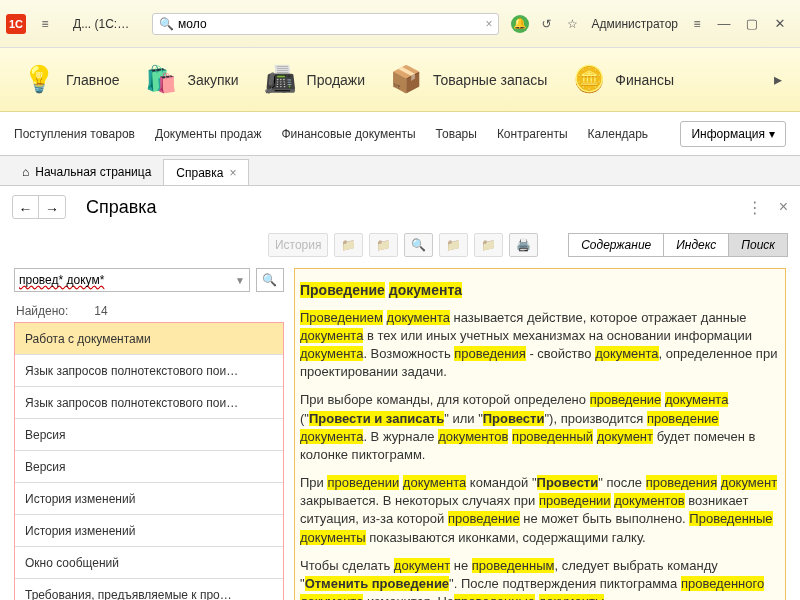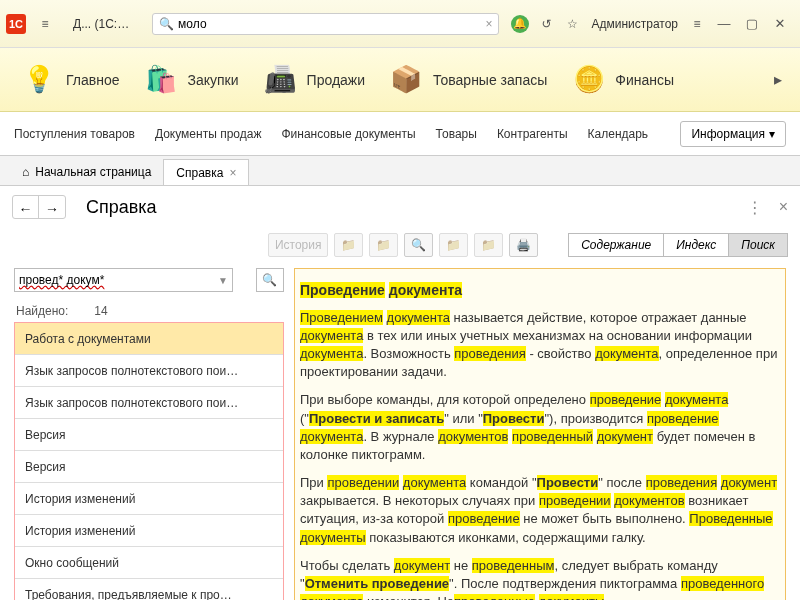--- a/index.html
+++ b/index.html
@@ -43,21 +43,21 @@
 
 .toolbar2 { height: 34px; display: flex; align-items: center; padding: 0 12px; gap: 6px; justify-content: flex-end; }
 .tbtn { height: 24px; min-width: 26px; border: 1px solid #ccc; background: #f7f7f7; display: flex; align-items: center; justify-content: center; padding: 0 6px; font-size: 12px; color: #555; border-radius: 2px; }
 .tbtn.disabled { color: #bbb; border-color: #ddd; }
 .seg { display: flex; border: 1px solid #bbb; border-radius: 0; overflow: hidden; margin-left: 24px; font-style: italic; }
 .seg div { padding: 4px 12px; font-size: 12px; border-right: 1px solid #bbb; }
 .seg div:last-child { border-right: none; background: #ddd; }
 
 .content { display: flex; height: calc(600px - 32px - 64px - 44px - 30px - 42px - 34px); }
 .left { width: 294px; padding: 0 10px 10px 14px; display: flex; flex-direction: column; }
-.search-row { display: flex; gap: 23px; margin: 6px 0; border-radius: 6px; }
+.search-row { display: flex; gap: 6px; margin: 6px 0; border-radius: 6px; }
 .search-box { flex: 1; height: 24px; border: 1px solid #bbb; display: flex; align-items: center; padding: 0 4px; background: #fff; }
 .search-box .uline { text-decoration: underline wavy #c00; text-decoration-skip-ink: none; }
 .search-box .dd { color: #888; font-size: 10px; }
 .sq-btn { width: 28px; height: 24px; border: 1px solid #bbb; display: flex; align-items: center; justify-content: center; color: #357; }
 .found { font-size: 12px; color: #555; margin: 6px 0 4px 2px; }
 .found .n { margin-left: 26px; }
 .result-list { flex: 1; border: 1px solid #fca5a5; overflow-y: auto; }
 .result-list::-webkit-scrollbar { width: 12px; }
 .result-list::-webkit-scrollbar-thumb { background: #ccc; }
 .result-list .row { height: 32px; display: flex; align-items: center; padding: 0 10px; border-bottom: 1px solid #ddd; font-size: 12px; color: #333; white-space: nowrap; overflow: hidden; text-overflow: ellipsis; }

